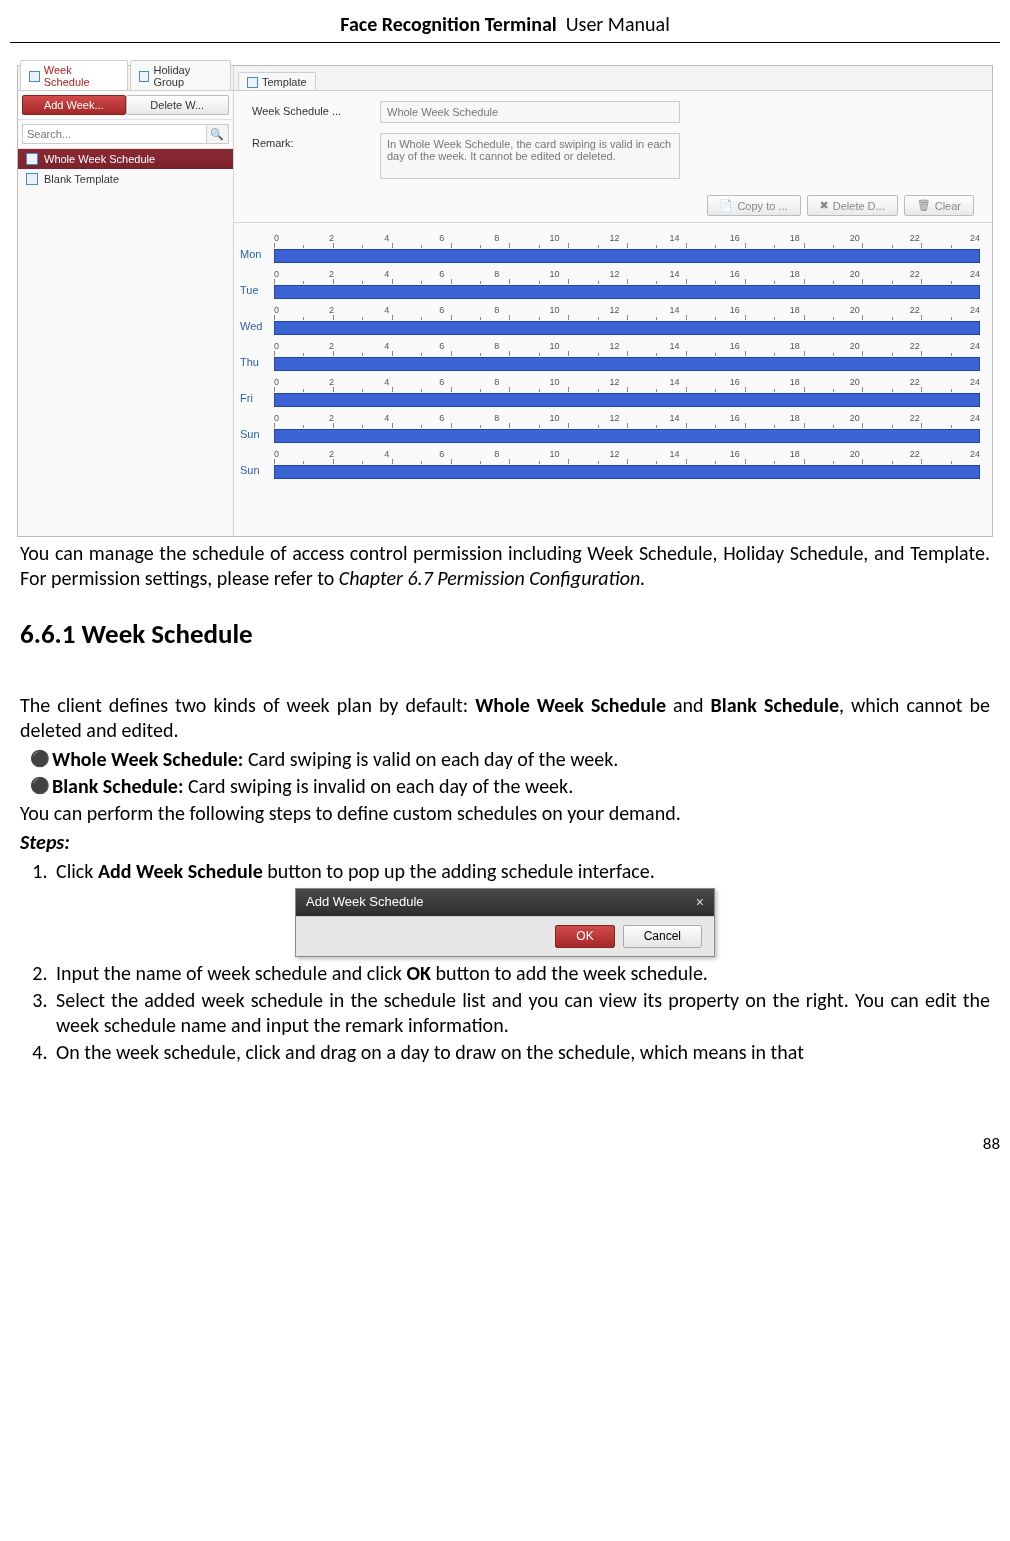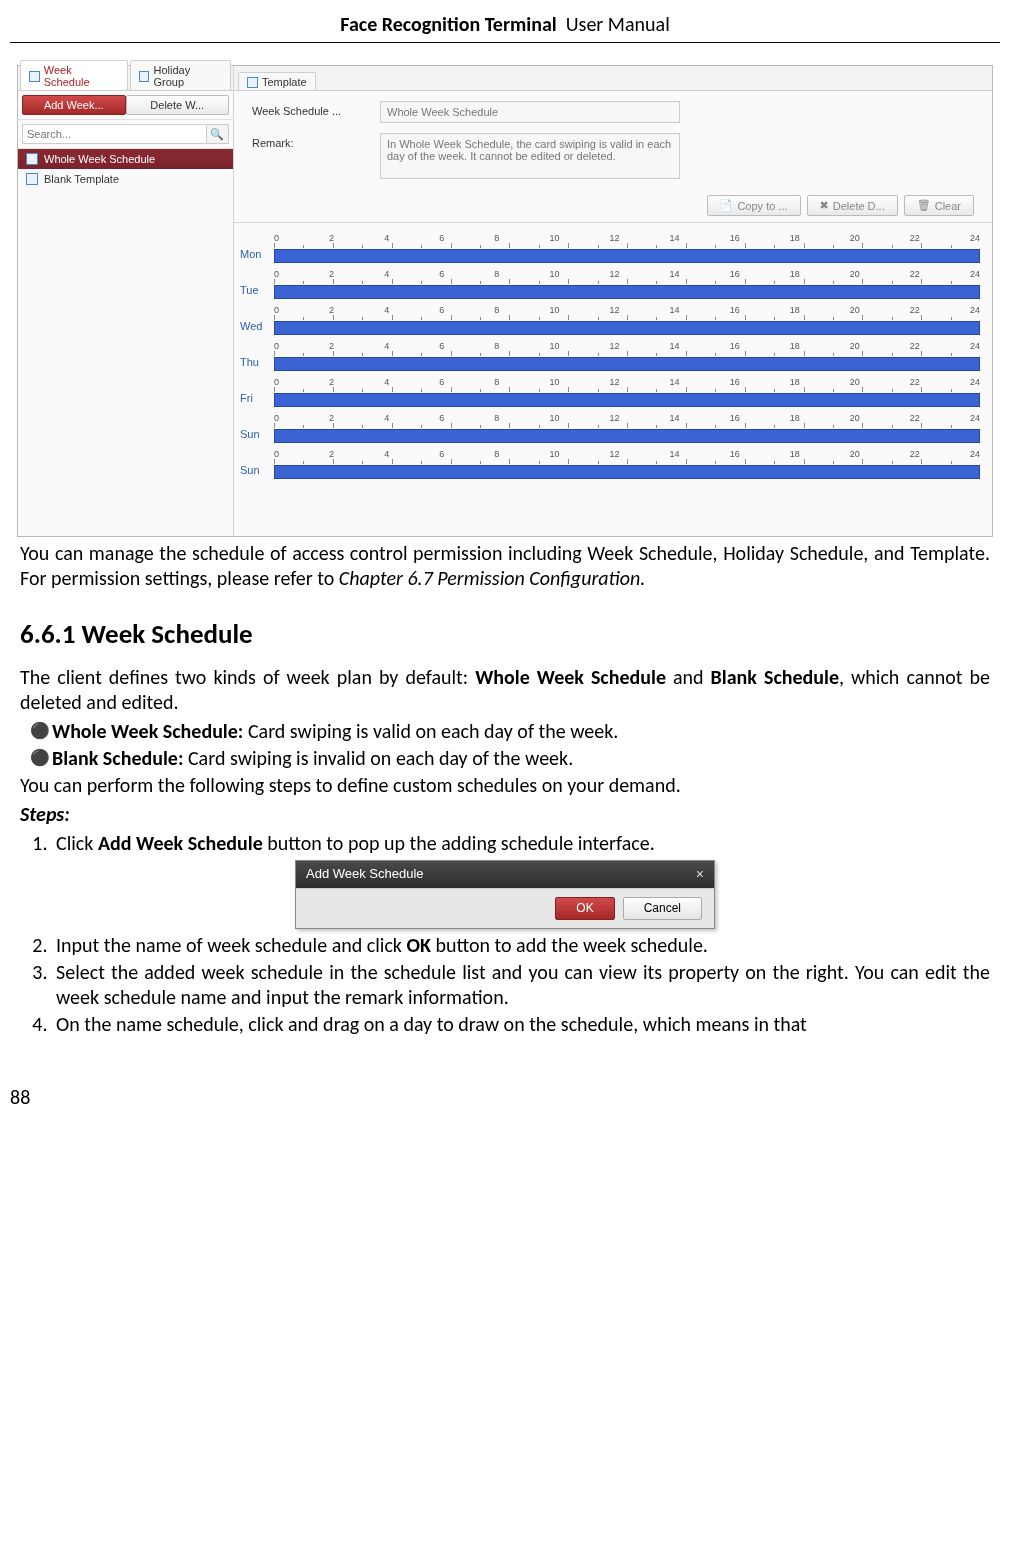--- a/index.html
+++ b/index.html
@@ -41,40 +41,40 @@
   .timeline { flex: 1; position: relative; height: 30px; }
   .ticklabels { position: absolute; top: -2px; left: 0; right: 0; display: flex; justify-content: space-between; font-size: 9px; color: #555; }
   .bar { position: absolute; left: 0; right: 0; top: 14px; height: 14px; background: #3a63d4; border: 1px solid #2747a3; }
   .tickmarks { position: absolute; top: 8px; left: 0; right: 0; height: 5px; display: flex; }
   .tickmarks span { flex: 1; border-left: 1px solid #888; height: 5px; }
   .tickmarks span.minor { height: 3px; margin-top:2px; }
 
   
   .body-text { padding: 0 10px; font-size: 20px; line-height: 1.25; text-align: justify; }
   .body-text p { margin-bottom: 4px; }
-  .h2 { font-size: 27px; font-weight: 700; margin: 26px 0 14px; }
+  .h2 { font-size: 27px; font-weight: 700; margin: 26px 0 42px; }
   .bullet { display: flex; margin: 2px 0 2px 10px; }
   .bullet .dot { width: 22px; font-size: 16px; padding-top:2px; }
   ol.steps { list-style: decimal; margin-left: 32px; }
   ol.steps li { margin-bottom: 2px; padding-left: 4px; }
   .italic { font-style: italic; }
   b { font-weight: 700; }
 
   
   .dialog-wrap { display: flex; justify-content: center; margin: 4px 0 4px; }
   .dialog { width: 420px; border: 1px solid #888; background: #efefef; font-family: "Segoe UI", Tahoma, sans-serif; font-size: 12px; box-shadow: 2px 2px 4px rgba(0,0,0,0.25); }
   .dlg-title { background: linear-gradient(#4a4a4a,#2d2d2d); color: #fff; padding: 5px 10px; display: flex; justify-content: space-between; align-items: center; font-size: 13px; }
   .dlg-close { color: #ddd; cursor: pointer; font-size: 14px; }
   .dlg-body { padding: 26px 18px 18px; display: flex; align-items: center; gap: 8px; }
   .dlg-body input { flex: 1; border: 1px solid #bbb; padding: 4px; }
   .dlg-foot { border-top: 1px solid #cfcfcf; padding: 8px 12px; display: flex; justify-content: flex-end; gap: 8px; background: #e7e7e7; }
   .dlg-btn { padding: 3px 20px; border: 1px solid #aaa; border-radius: 2px; background: linear-gradient(#fefefe,#e5e5e5); cursor: pointer; }
   .dlg-btn.ok { background: linear-gradient(#d24a4a,#a52828); color: #fff; border-color: #832222; }
 
-  .pagenum { text-align: left; font-size: 20px; margin-top: 48px; }
+  .pagenum { text-align: right; font-size: 17px; margin-top: 68px; }
 </style>
 </head>
 <body>
 
 <div class="page">
   <div class="header">
     <b>Face Recognition Terminal</b>&nbsp;&nbsp;<span>User Manual</span>
   </div>
 
   <div class="shot1">
@@ -504,18 +504,18 @@
         <div class="dlg-foot">
           <div class="dlg-btn ok">OK</div>
           <div class="dlg-btn">Cancel</div>
         </div>
       </div>
     </div>
 
     <ol class="steps" start="2">
       <li><span>Input the name of week schedule and click </span><b>OK</b><span> button to add the week schedule.</span></li>
       <li>Select the added week schedule in the schedule list and you can view its property on the right. You can edit the week schedule name and input the remark information.</li>
-      <li>On the name schedule, click and drag on a day to draw on the schedule, which means in that</li>
+      <li>On the week schedule, click and drag on a day to draw on the schedule, which means in that</li>
     </ol>
   </div>
 
   <div class="pagenum">88</div>
 </div>
 
 </body></html>

